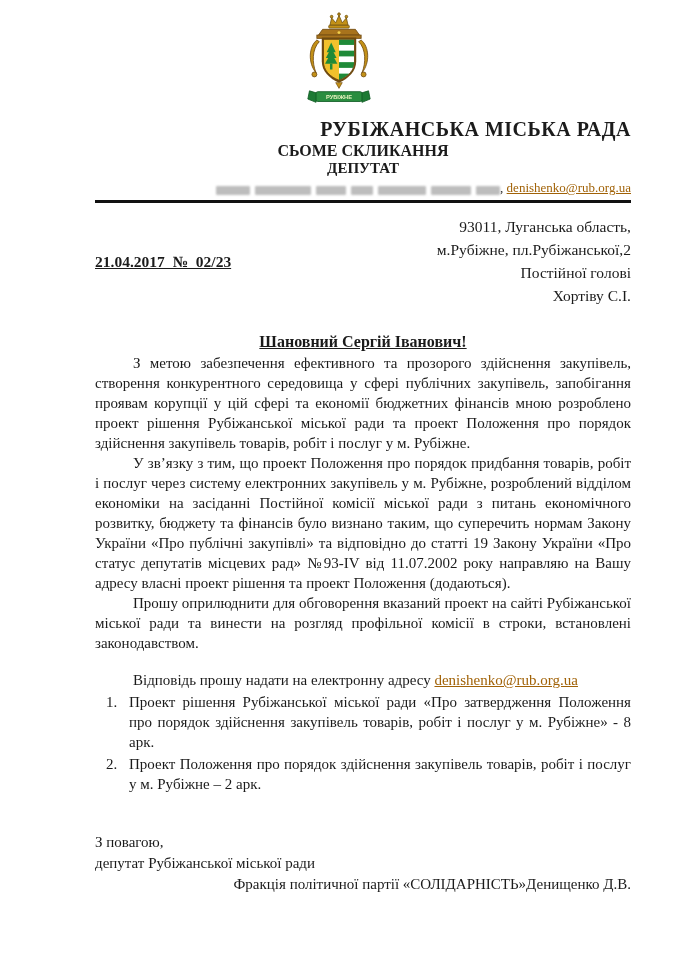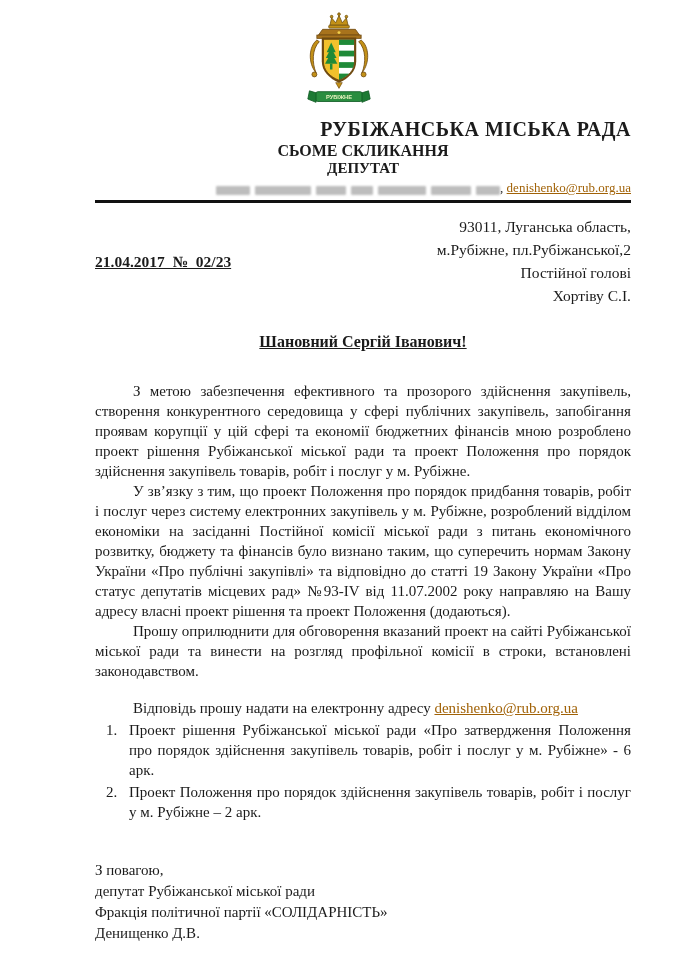--- a/index.html
+++ b/index.html
@@ -115,21 +115,21 @@
     text-decoration: underline;
   }
   .body-par {
     margin: 0;
     font-size: 15px;
     line-height: 20px;
     text-align: justify;
     text-indent: 38px;
   }
   .body-par.first {
-    margin-top: 30px;
+    margin-top: 2px;
   }
   .reply-line {
     margin: 17px 0 0 0;
     font-size: 15px;
     line-height: 20px;
     text-indent: 38px;
   }
   
   .attach-label {
     font-size: 15px;
@@ -149,21 +149,20 @@
   }
   
   .closing {
     margin-top: 38px;
     font-size: 15px;
     line-height: 21px;
   }
   .closing-row {
     display: flex;
     justify-content: flex-end;
-    flex-direction: column;
   }
 </style>
 </head>
 <body>
 
 <div class="page">
 
   <div class="emblem-wrap">
     <svg viewBox="0 0 100 118" width="82" height="97">
 
@@ -247,21 +246,21 @@
     <div class="salutation">Шановний Сергій Іванович!</div>
 
     <p class="body-par first">З метою забезпечення ефективного та прозорого здійснення закупівель, створення конкурентного середовища у сфері публічних закупівель, запобігання проявам корупції у цій сфері та економії бюджетних фінансів мною розроблено проект рішення Рубіжанської міської ради та проект Положення про порядок здійснення закупівель товарів, робіт і послуг у м. Рубіжне.</p>
     <p class="body-par">У зв’язку з тим, що проект Положення про порядок придбання товарів, робіт і послуг через систему електронних закупівель у м. Рубіжне, розроблений відділом економіки на засіданні Постійної комісії міської ради з питань економічного розвитку, бюджету та фінансів було визнано таким, що суперечить нормам Закону України «Про публічні закупівлі» та відповідно до статті 19 Закону України «Про статус депутатів місцевих рад» №93-IV від 11.07.2002 року направляю на Вашу адресу власні проект рішення та проект Положення (додаються).</p>
     <p class="body-par">Прошу оприлюднити для обговорення вказаний проект на сайті Рубіжанської міської ради та винести на розгляд профільної комісії в строки, встановлені законодавством.</p>
 
     <p class="reply-line"><span>Відповідь прошу надати на електронну адресу </span><a class="link">denishenko@rub.org.ua</a></p>
 
     <div>
       <ol class="attach-list">
-        <li>Проект рішення Рубіжанської міської ради «Про затвердження Положення про порядок здійснення закупівель товарів, робіт і послуг у м. Рубіжне» - 6 арк.</li>
+        <li>Проект рішення Рубіжанської міської ради «Про затвердження Положення про порядок здійснення закупівель товарів, робіт і послуг у м. Рубіжне» - 8 арк.</li>
         <li>Проект Положення про порядок здійснення закупівель товарів, робіт і послуг у м. Рубіжне – 2 арк.</li>
       </ol>
     </div>
 
     <div class="closing">
       <div>З повагою,</div>
       <div>депутат Рубіжанської міської ради</div>
       <div class="closing-row">
         <span>Фракція політичної партії «СОЛІДАРНІСТЬ»</span>
         <span>Денищенко Д.В.</span>

